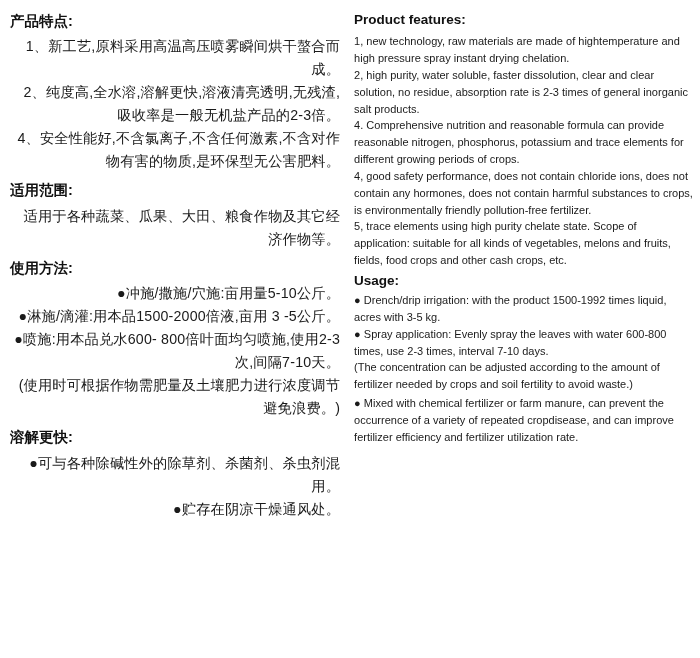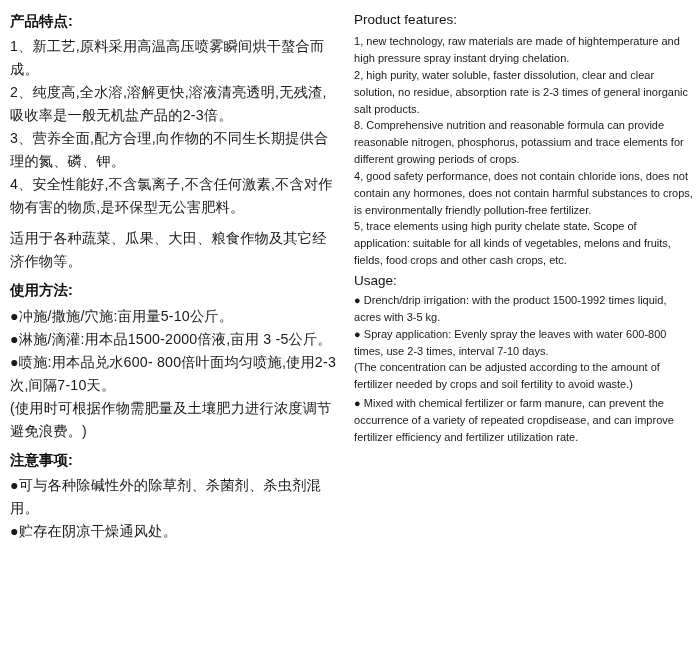--- a/index.html
+++ b/index.html
@@ -34,32 +34,33 @@
     width: 346px;
   }
   .heading {
     font-weight: bold;
     font-size: 14.5px;
     line-height: 1.55;
     margin: 0 0 1px 0;
     color: #111111;
   }
   .heading-en {
-    font-weight: normal;
+    font-weight: bold;
     font-size: 13.5px;
     line-height: 1.5;
     margin: 0 0 1px 0;
     color: #111111;
   }
   .para {
     font-size: 14.2px;
     line-height: 1.62;
     margin: 0;
     color: #1a1a1a;
     letter-spacing: 0.2px;
+    text-align: right;
   }
   .para-en {
     font-size: 11px;
     line-height: 1.53;
     margin: 0;
     color: #1a1a1a;
   }
   .block {
     margin-bottom: 2px;
   }
@@ -75,61 +76,61 @@
 
 <div class="page">
 
   <div class="col col-left">
 
     <div class="block">
       <div class="heading">产品特点:</div>
       <div class="gap-xs"></div>
       <p class="para">1、新工艺,原料采用高温高压喷雾瞬间烘干螯合而成。</p>
       <p class="para">2、纯度高,全水溶,溶解更快,溶液清亮透明,无残渣,吸收率是一般无机盐产品的2-3倍。</p>
-      <p class="para">3、营养全面,配方合理,向作物的不同生长期提供合理的氮、磷、钾。</p>
       <p class="para">4、安全性能好,不含氯离子,不含任何激素,不含对作物有害的物质,是环保型无公害肥料。</p>
     </div>
 
     <div class="gap-sm"></div>
 
     <div class="block">
+      <div class="heading">适用范围:</div>
       <div class="gap-xs"></div>
       <p class="para">适用于各种蔬菜、瓜果、大田、粮食作物及其它经济作物等。</p>
     </div>
 
     <div class="gap-sm"></div>
 
     <div class="block">
       <div class="heading">使用方法:</div>
       <div class="gap-xs"></div>
       <p class="para">●冲施/撒施/穴施:亩用量5-10公斤。</p>
       <p class="para">●淋施/滴灌:用本品1500-2000倍液,亩用 3 -5公斤。</p>
       <p class="para">●喷施:用本品兑水600- 800倍叶面均匀喷施,使用2-3次,间隔7-10天。</p>
       <p class="para">(使用时可根据作物需肥量及土壤肥力进行浓度调节避免浪费。)</p>
     </div>
 
     <div class="gap-sm"></div>
 
     <div class="block">
-      <div class="heading">注意事项:</div>
+      <div class="heading">溶解更快:</div>
       <div class="gap-xs"></div>
       <p class="para">●可与各种除碱性外的除草剂、杀菌剂、杀虫剂混用。</p>
       <p class="para">●贮存在阴凉干燥通风处。</p>
     </div>
 
   </div>
 
   <div class="col col-right">
 
     <div class="block">
       <div class="heading-en">Product features:</div>
       <div class="gap-xs"></div>
       <p class="para-en">1, new technology, raw materials are made of hightemperature and high pressure spray instant drying chelation.</p>
       <p class="para-en">2, high purity, water soluble, faster dissolution, clear and clear solution, no residue, absorption rate is 2-3 times of general inorganic salt products.</p>
-      <p class="para-en">8. Comprehensive nutrition and reasonable formula can provide reasonable nitrogen, phosphorus, potassium and trace elements for different growing periods of crops.</p>
+      <p class="para-en">4. Comprehensive nutrition and reasonable formula can provide reasonable nitrogen, phosphorus, potassium and trace elements for different growing periods of crops.</p>
       <p class="para-en">4, good safety performance, does not contain chloride ions, does not contain any hormones, does not contain harmful substances to crops, is environmentally friendly pollution-free fertilizer.</p>
       <p class="para-en">5, trace elements using high purity chelate state. Scope of application:  suitable for all kinds of vegetables, melons and fruits, fields, food crops and other cash crops, etc.</p>
     </div>
 
     <div class="block">
       <div class="heading-en">Usage:</div>
       <p class="para-en">● Drench/drip irrigation: with the product 1500-1992 times liquid, acres with 3-5 kg.</p>
       <p class="para-en">● Spray application: Evenly spray the leaves with water 600-800 times, use 2-3 times, interval 7-10 days.</p>
       <p class="para-en">(The concentration can be adjusted according to the amount of fertilizer needed by crops and soil fertility to avoid waste.)</p>
     </div>

